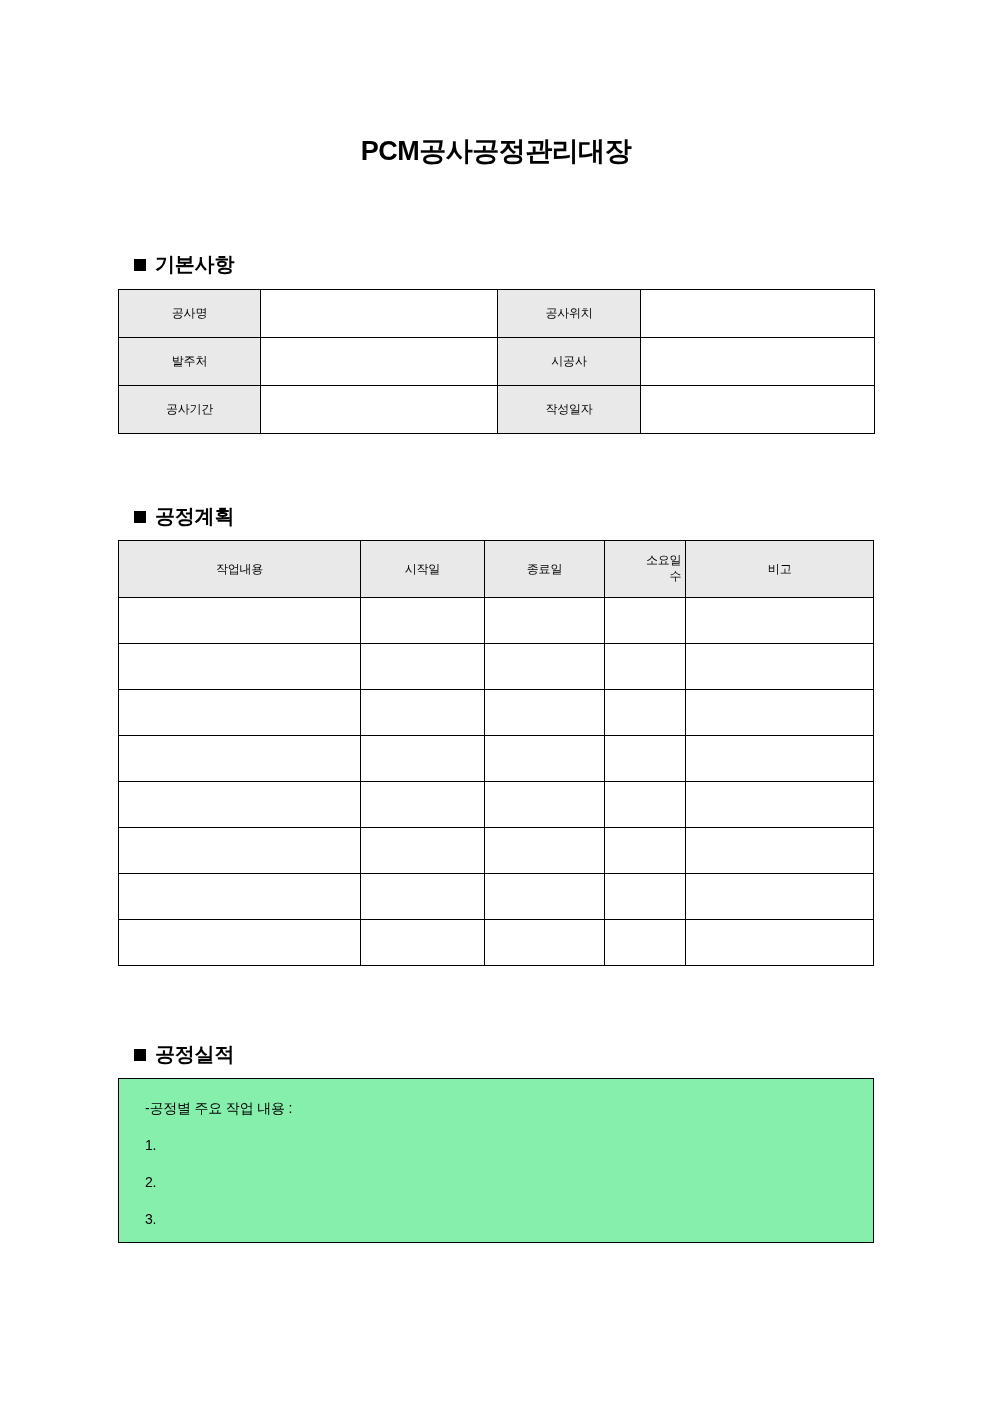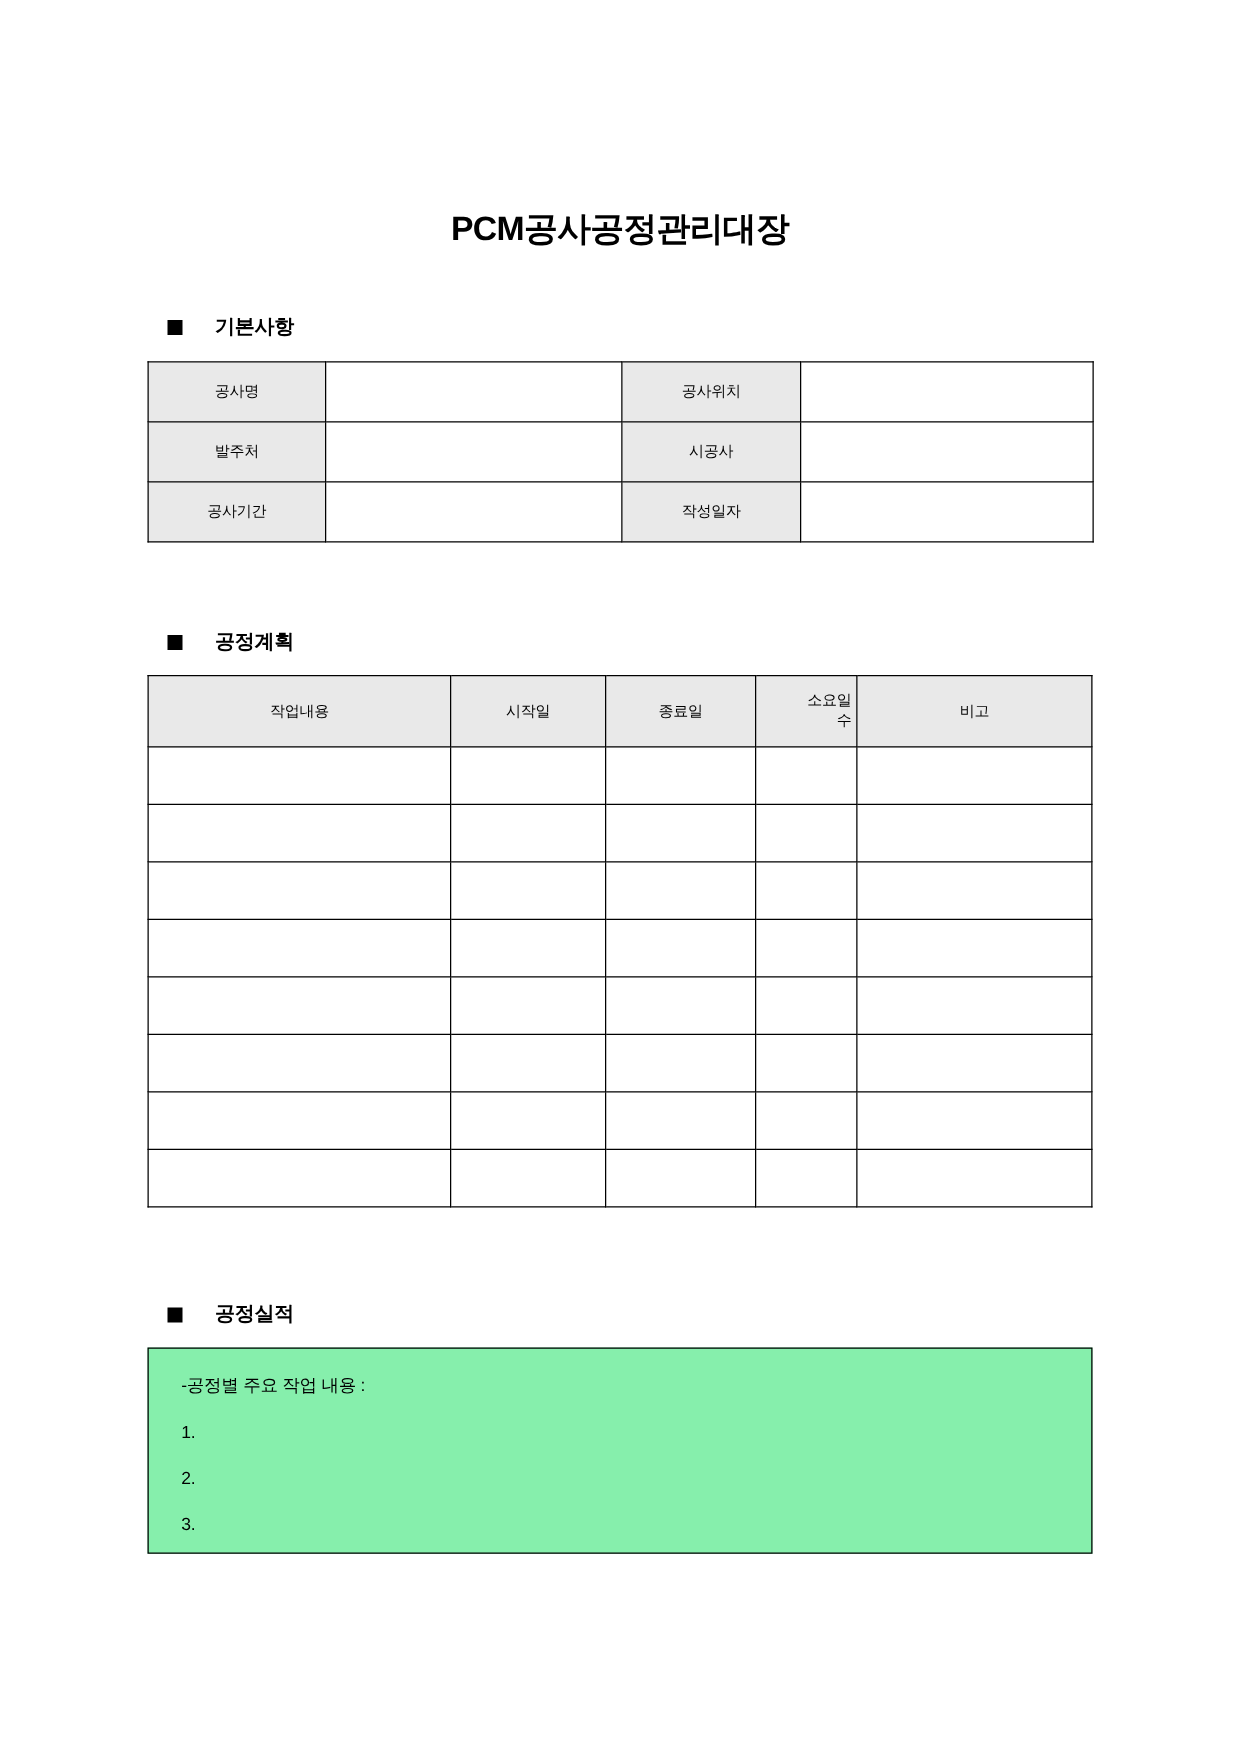--- a/index.html
+++ b/index.html
@@ -29,34 +29,33 @@
   .doc-title {
     position: absolute;
     top: 135px;
     left: 0;
     width: 992px;
     text-align: center;
     font-size: 27px;
     font-weight: bold;
     letter-spacing: -0.5px;
     line-height: 1.2;
-    margin-top: 32px;
   }
 
   
   .section-heading {
     position: absolute;
     left: 118px;
-    font-size: 16px;
+    font-size: 20px;
     font-weight: bold;
     letter-spacing: -0.2px;
     white-space: nowrap;
     display: flex;
     align-items: center;
-    gap: 26px;
+    gap: 9px;
     padding-left: 16px;
   }
   .section-bullet {
     display: inline-block;
     width: 12px;
     height: 12px;
     background: #000000;
     flex: 0 0 auto;
   }
   #heading-basic  { top: 251px; }

